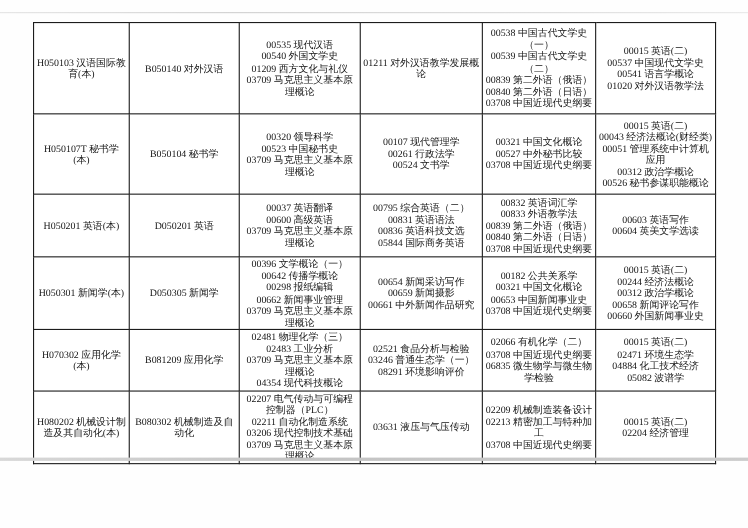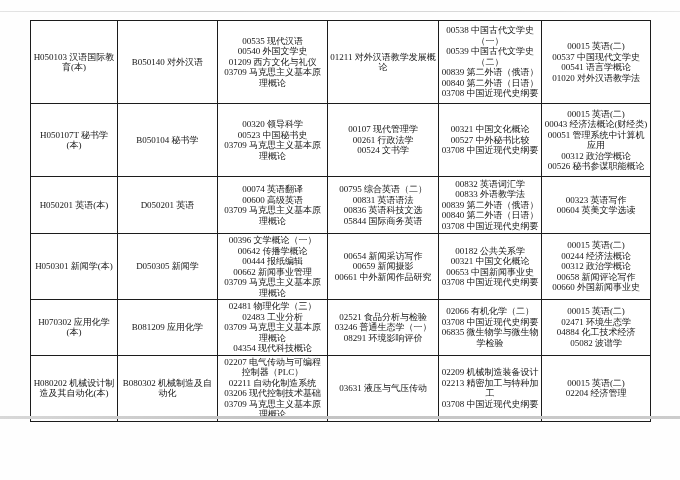--- a/index.html
+++ b/index.html
@@ -105,49 +105,49 @@
           <div class="course-line">00043 经济法概论(财经类)</div>
           <div class="course-line">00051 管理系统中计算机应用</div>
           <div class="course-line">00312 政治学概论</div>
           <div class="course-line">00526 秘书参谋职能概论</div>
         </td>
       </tr>
       <tr>
         <td>H050201 英语(本)</td>
         <td>D050201 英语</td>
         <td>
-          <div class="course-line">00074 英语翻译</div>
+          <div class="course-line">00037 英语翻译</div>
           <div class="course-line">00600 高级英语</div>
           <div class="course-line">03709 马克思主义基本原理概论</div>
         </td>
         <td>
           <div class="course-line">00795 综合英语（二）</div>
           <div class="course-line">00831 英语语法</div>
           <div class="course-line">00836 英语科技文选</div>
           <div class="course-line">05844 国际商务英语</div>
         </td>
         <td>
           <div class="course-line">00832 英语词汇学</div>
           <div class="course-line">00833 外语教学法</div>
           <div class="course-line">00839 第二外语（俄语）</div>
           <div class="course-line">00840 第二外语（日语）</div>
           <div class="course-line">03708 中国近现代史纲要</div>
         </td>
         <td>
-          <div class="course-line">00323 英语写作</div>
+          <div class="course-line">00603 英语写作</div>
           <div class="course-line">00604 英美文学选读</div>
         </td>
       </tr>
       <tr>
         <td>H050301 新闻学(本)</td>
         <td>D050305 新闻学</td>
         <td>
           <div class="course-line">00396 文学概论（一）</div>
           <div class="course-line">00642 传播学概论</div>
-          <div class="course-line">00444 报纸编辑</div>
+          <div class="course-line">00298 报纸编辑</div>
           <div class="course-line">00662 新闻事业管理</div>
           <div class="course-line">03709 马克思主义基本原理概论</div>
         </td>
         <td>
           <div class="course-line">00654 新闻采访写作</div>
           <div class="course-line">00659 新闻摄影</div>
           <div class="course-line">00661 中外新闻作品研究</div>
         </td>
         <td>
           <div class="course-line">00182 公共关系学</div>

